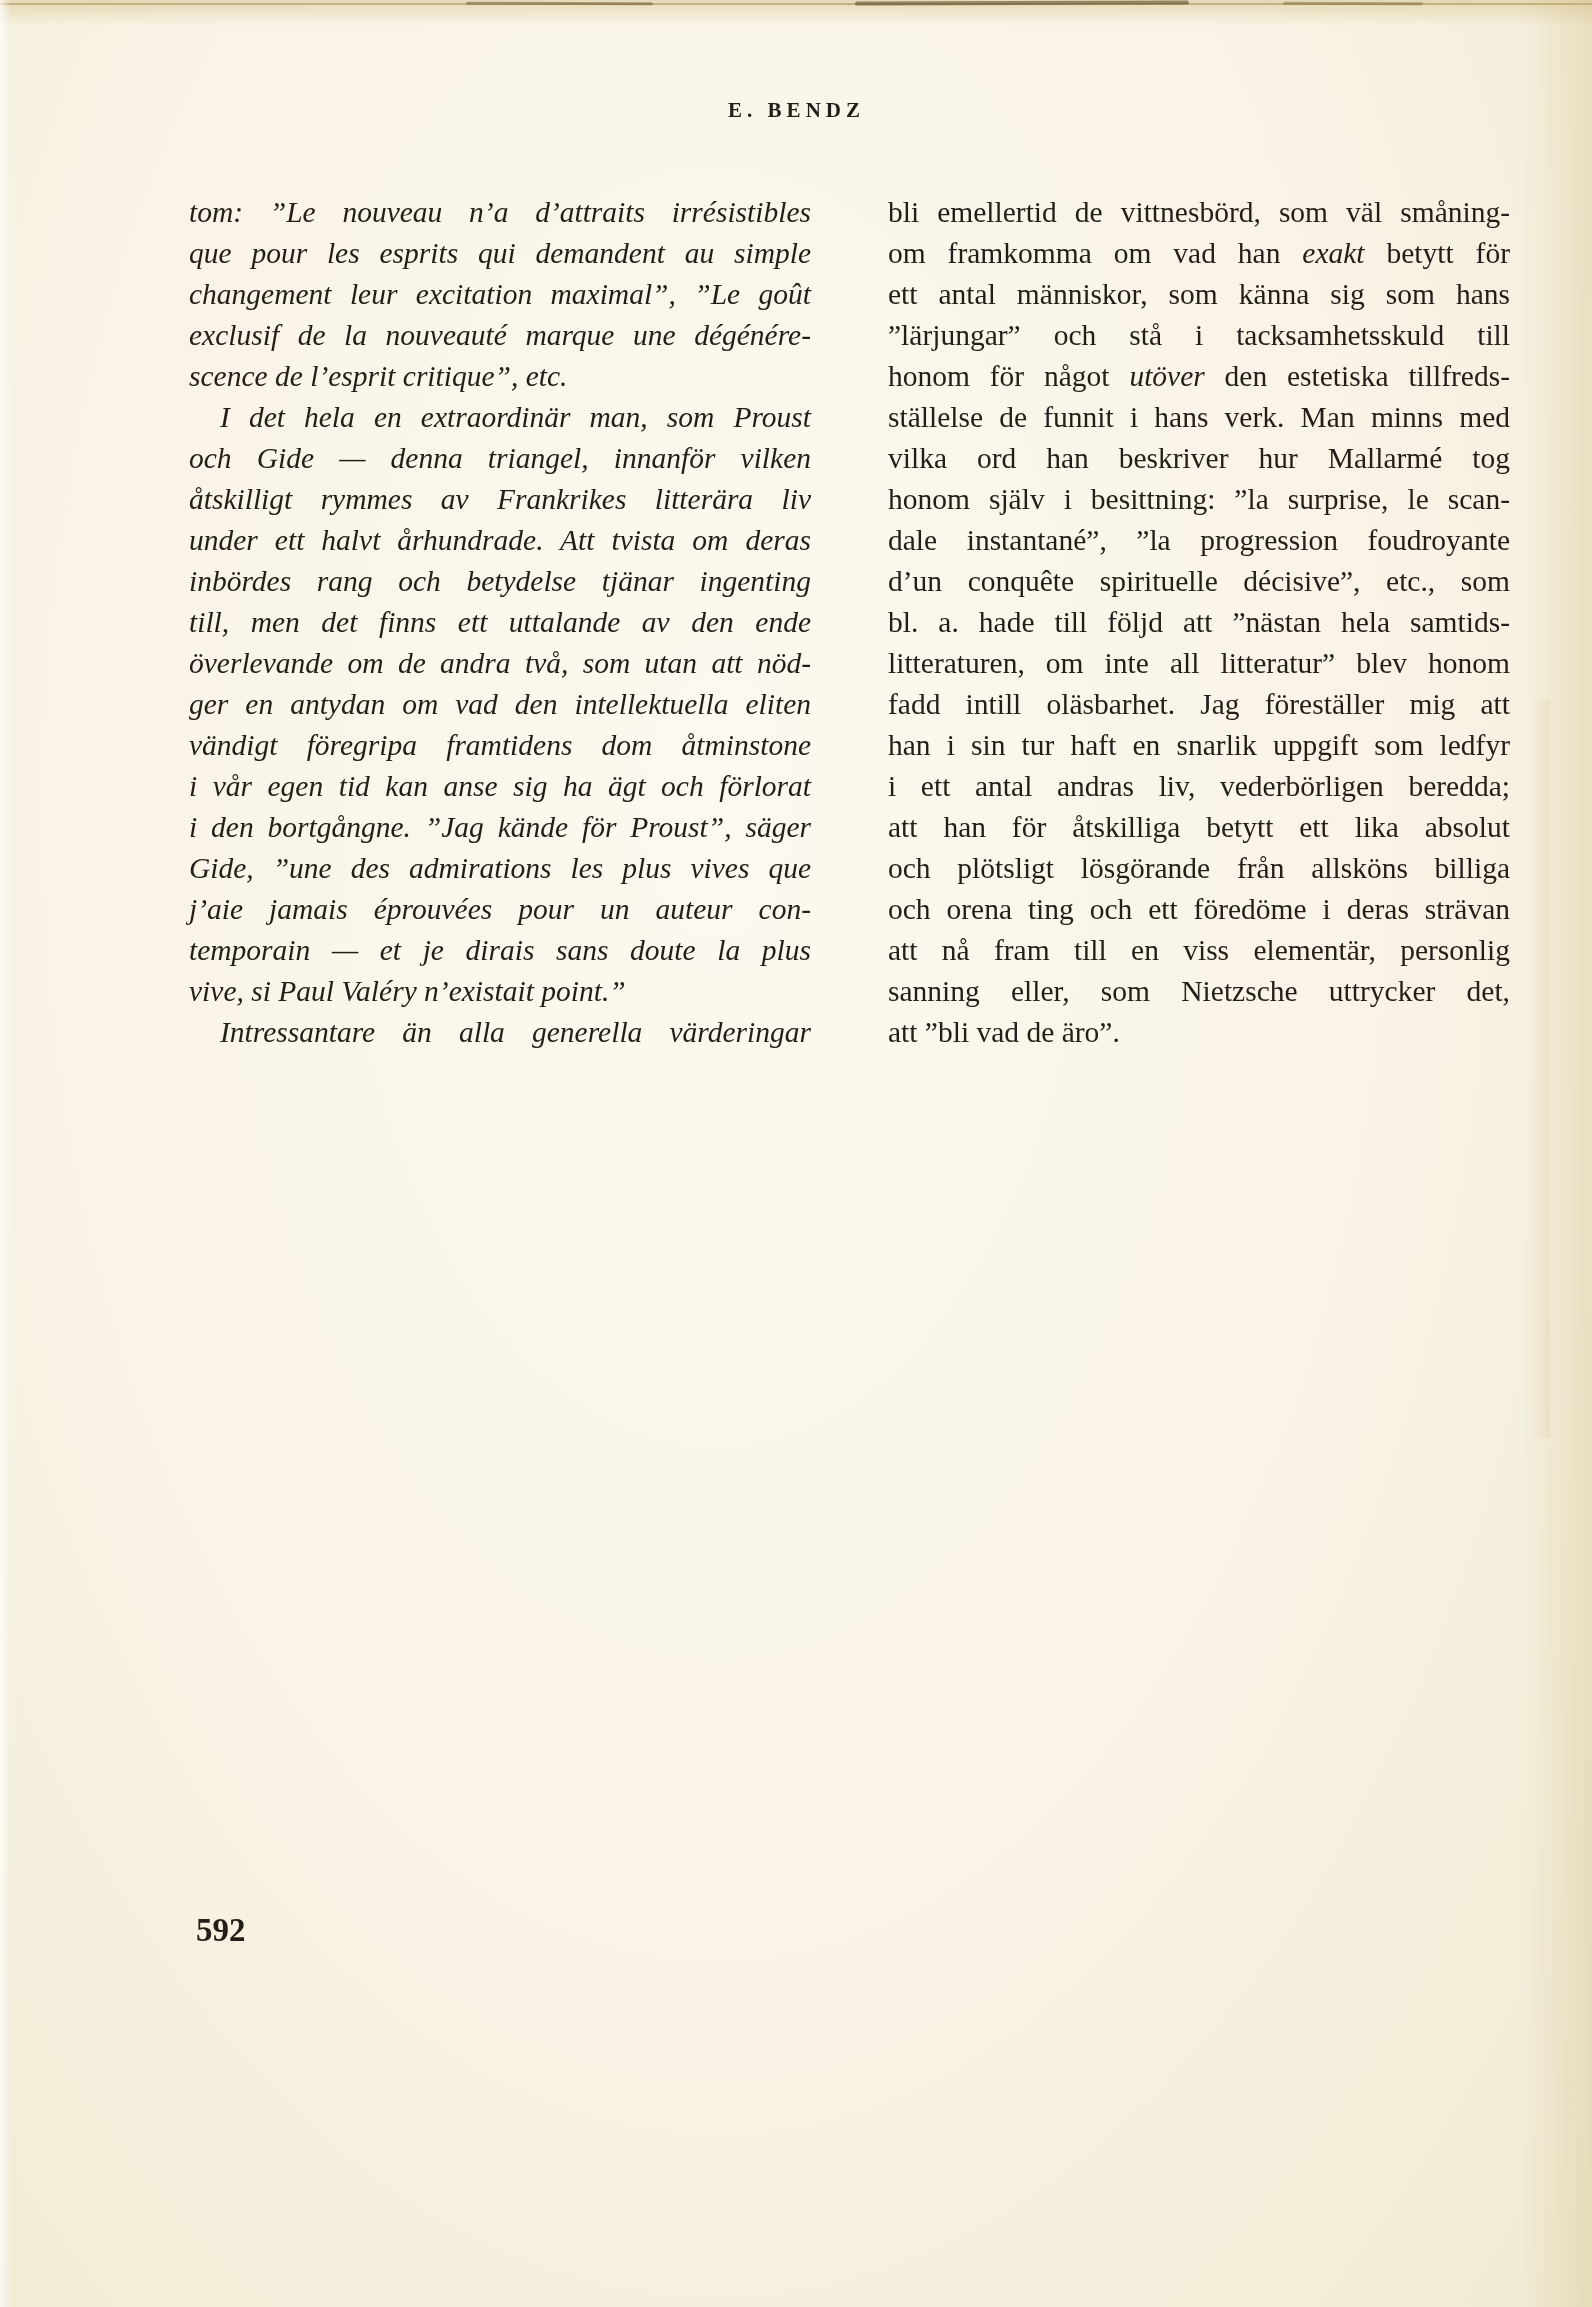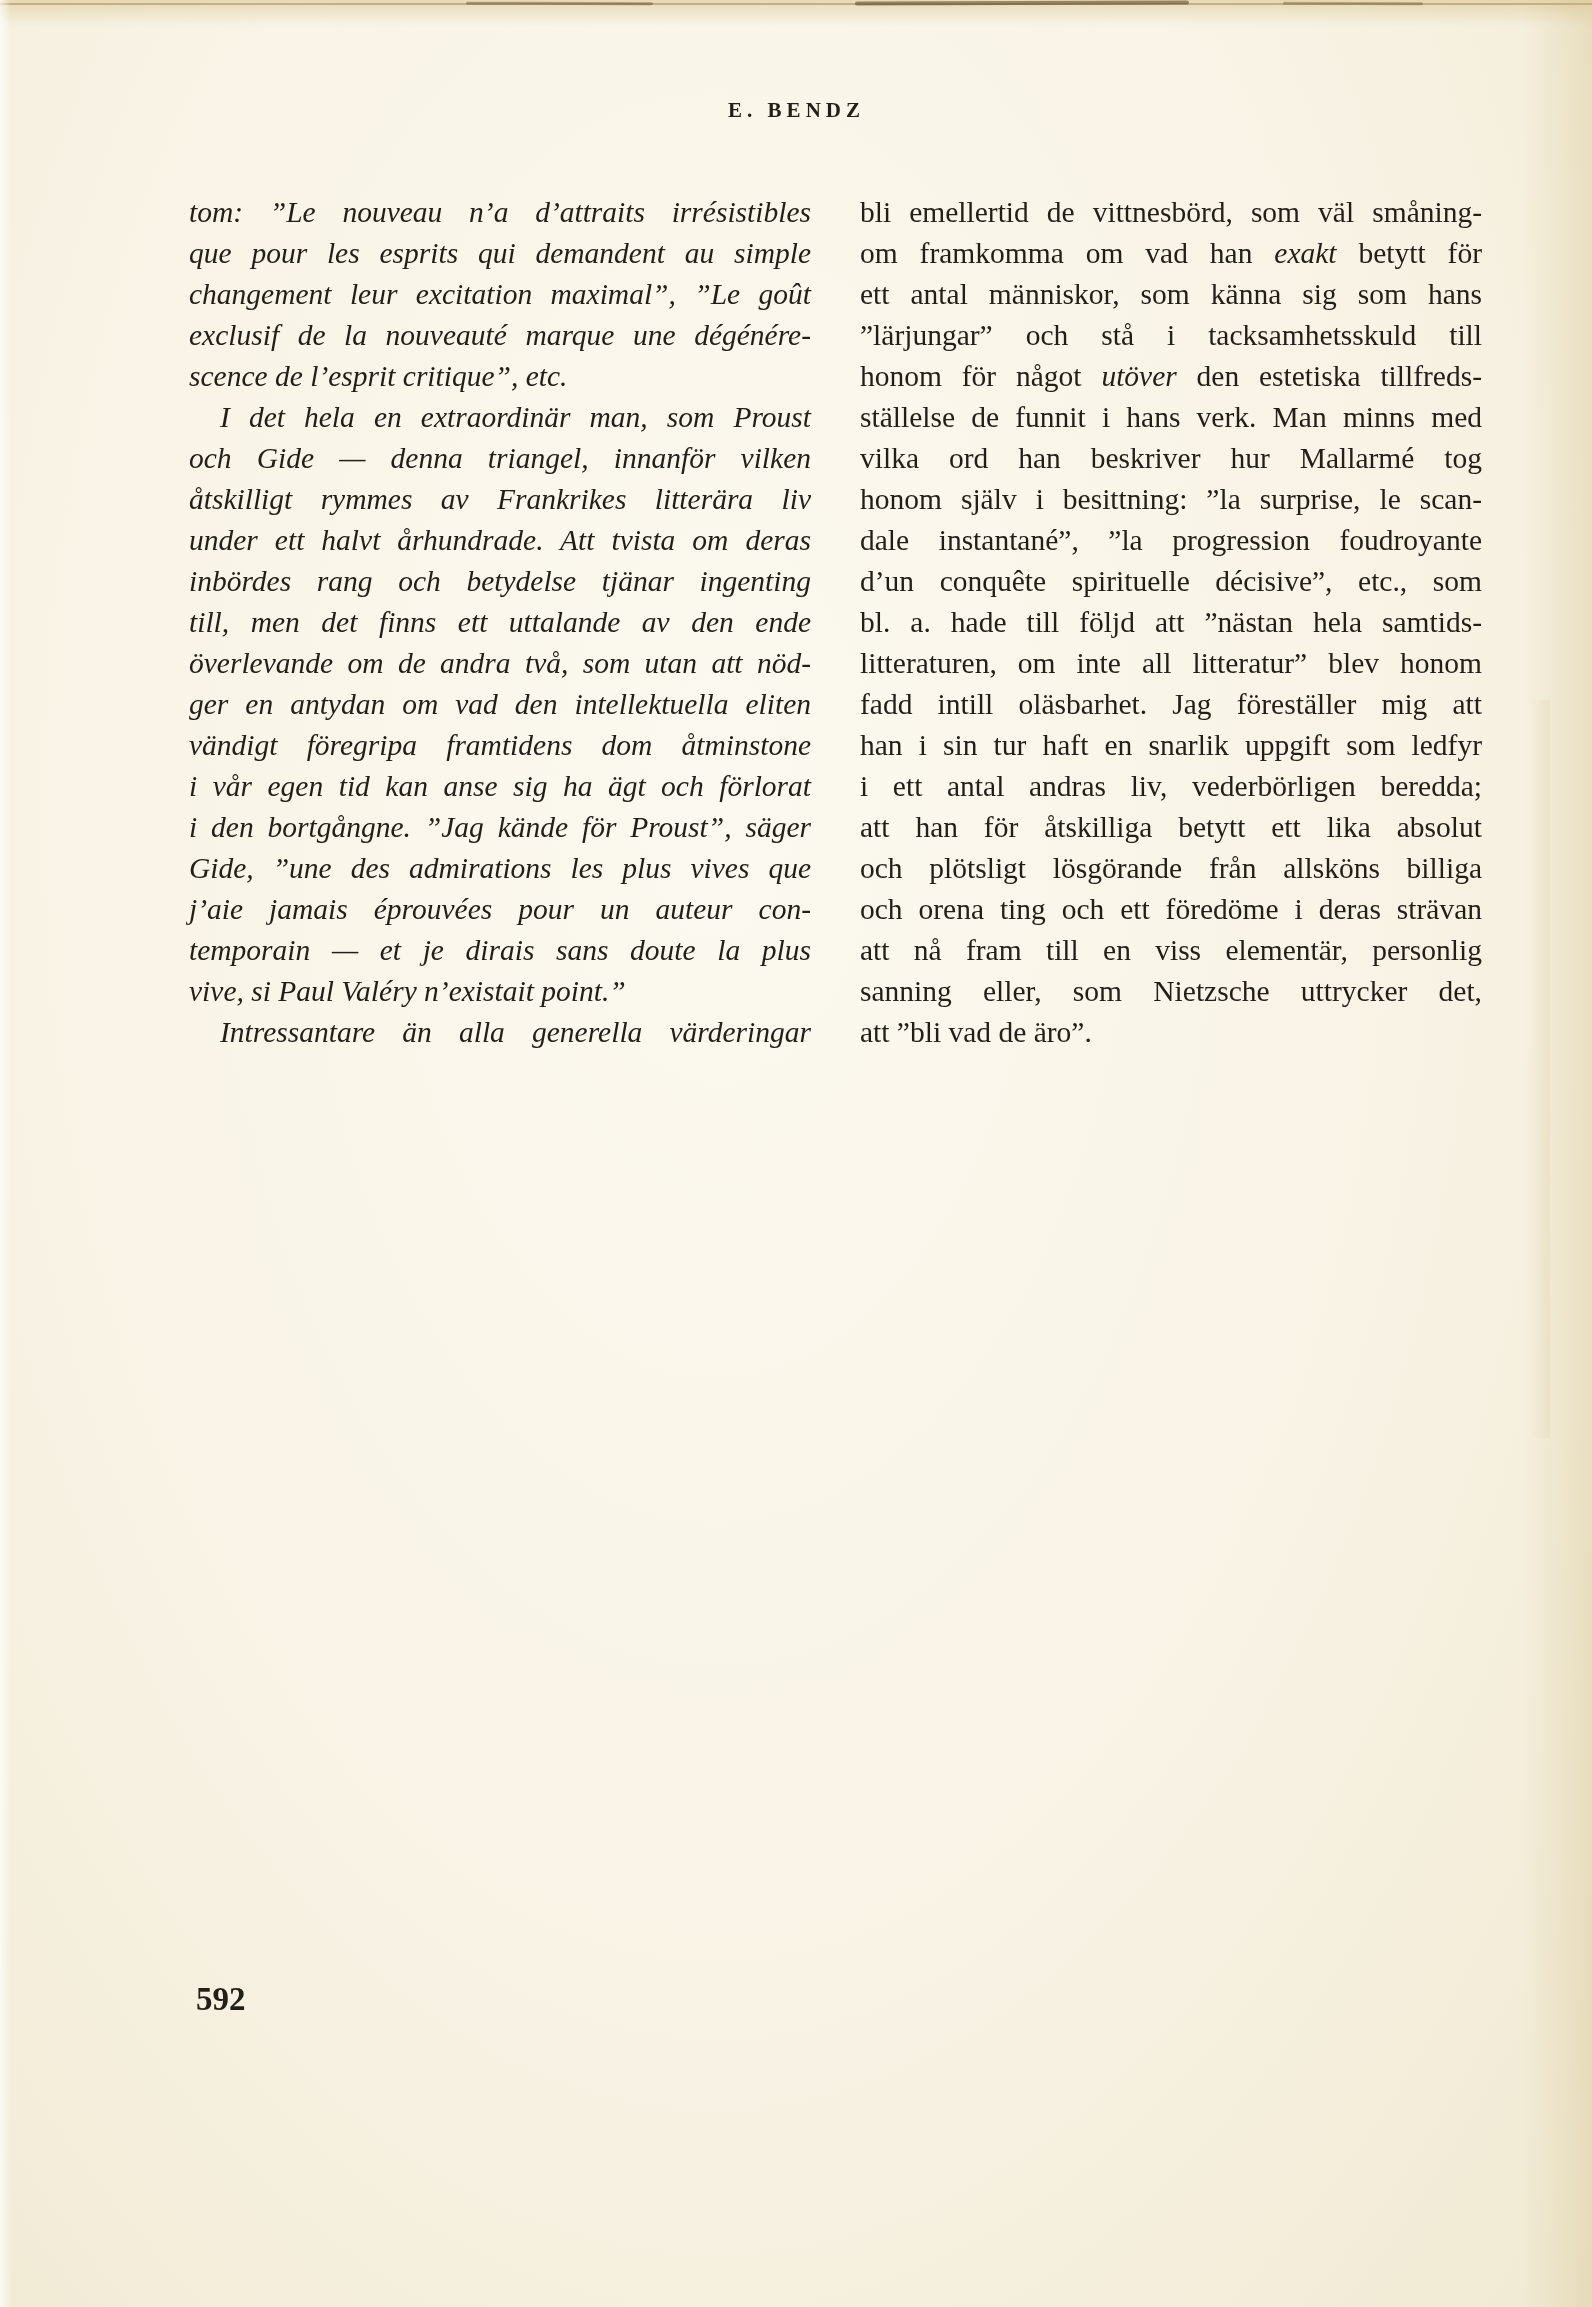--- a/index.html
+++ b/index.html
@@ -61,35 +61,35 @@
     letter-spacing: 0.24em;
     color: var(--ink, #242019);
   }
 
   .col {
     position: absolute; top: 192px; width: 622px;
     font-size: 29.5px; line-height: 41px;
     color: var(--ink, #201c16);
   }
   .col-left  { left: 189px; font-style: italic; }
-  .col-right { left: 860px; }
+  .col-right { left: 888px; }
 
   .line {
     text-align: justify;
     text-align-last: justify;
     -moz-text-align-last: justify;
     text-justify: inter-word;
     white-space: normal;
   }
   .line.indent   { text-indent: 31px; }
   .line.para-end { text-align-last: left; -moz-text-align-last: left; }
   .it { font-style: italic; margin-top: 32px; }
 
   .page-number {
-    position: absolute; left: 196px; top: 1981px;
+    position: absolute; left: 196px; top: 1912px;
     font-size: 33px; font-weight: 700;
     color: var(--ink, #242019);
   }
 </style>
 </head>
 <body>
 
 <div class="page">
   <div class="top-edge"></div>
   <div class="top-line"></div>

